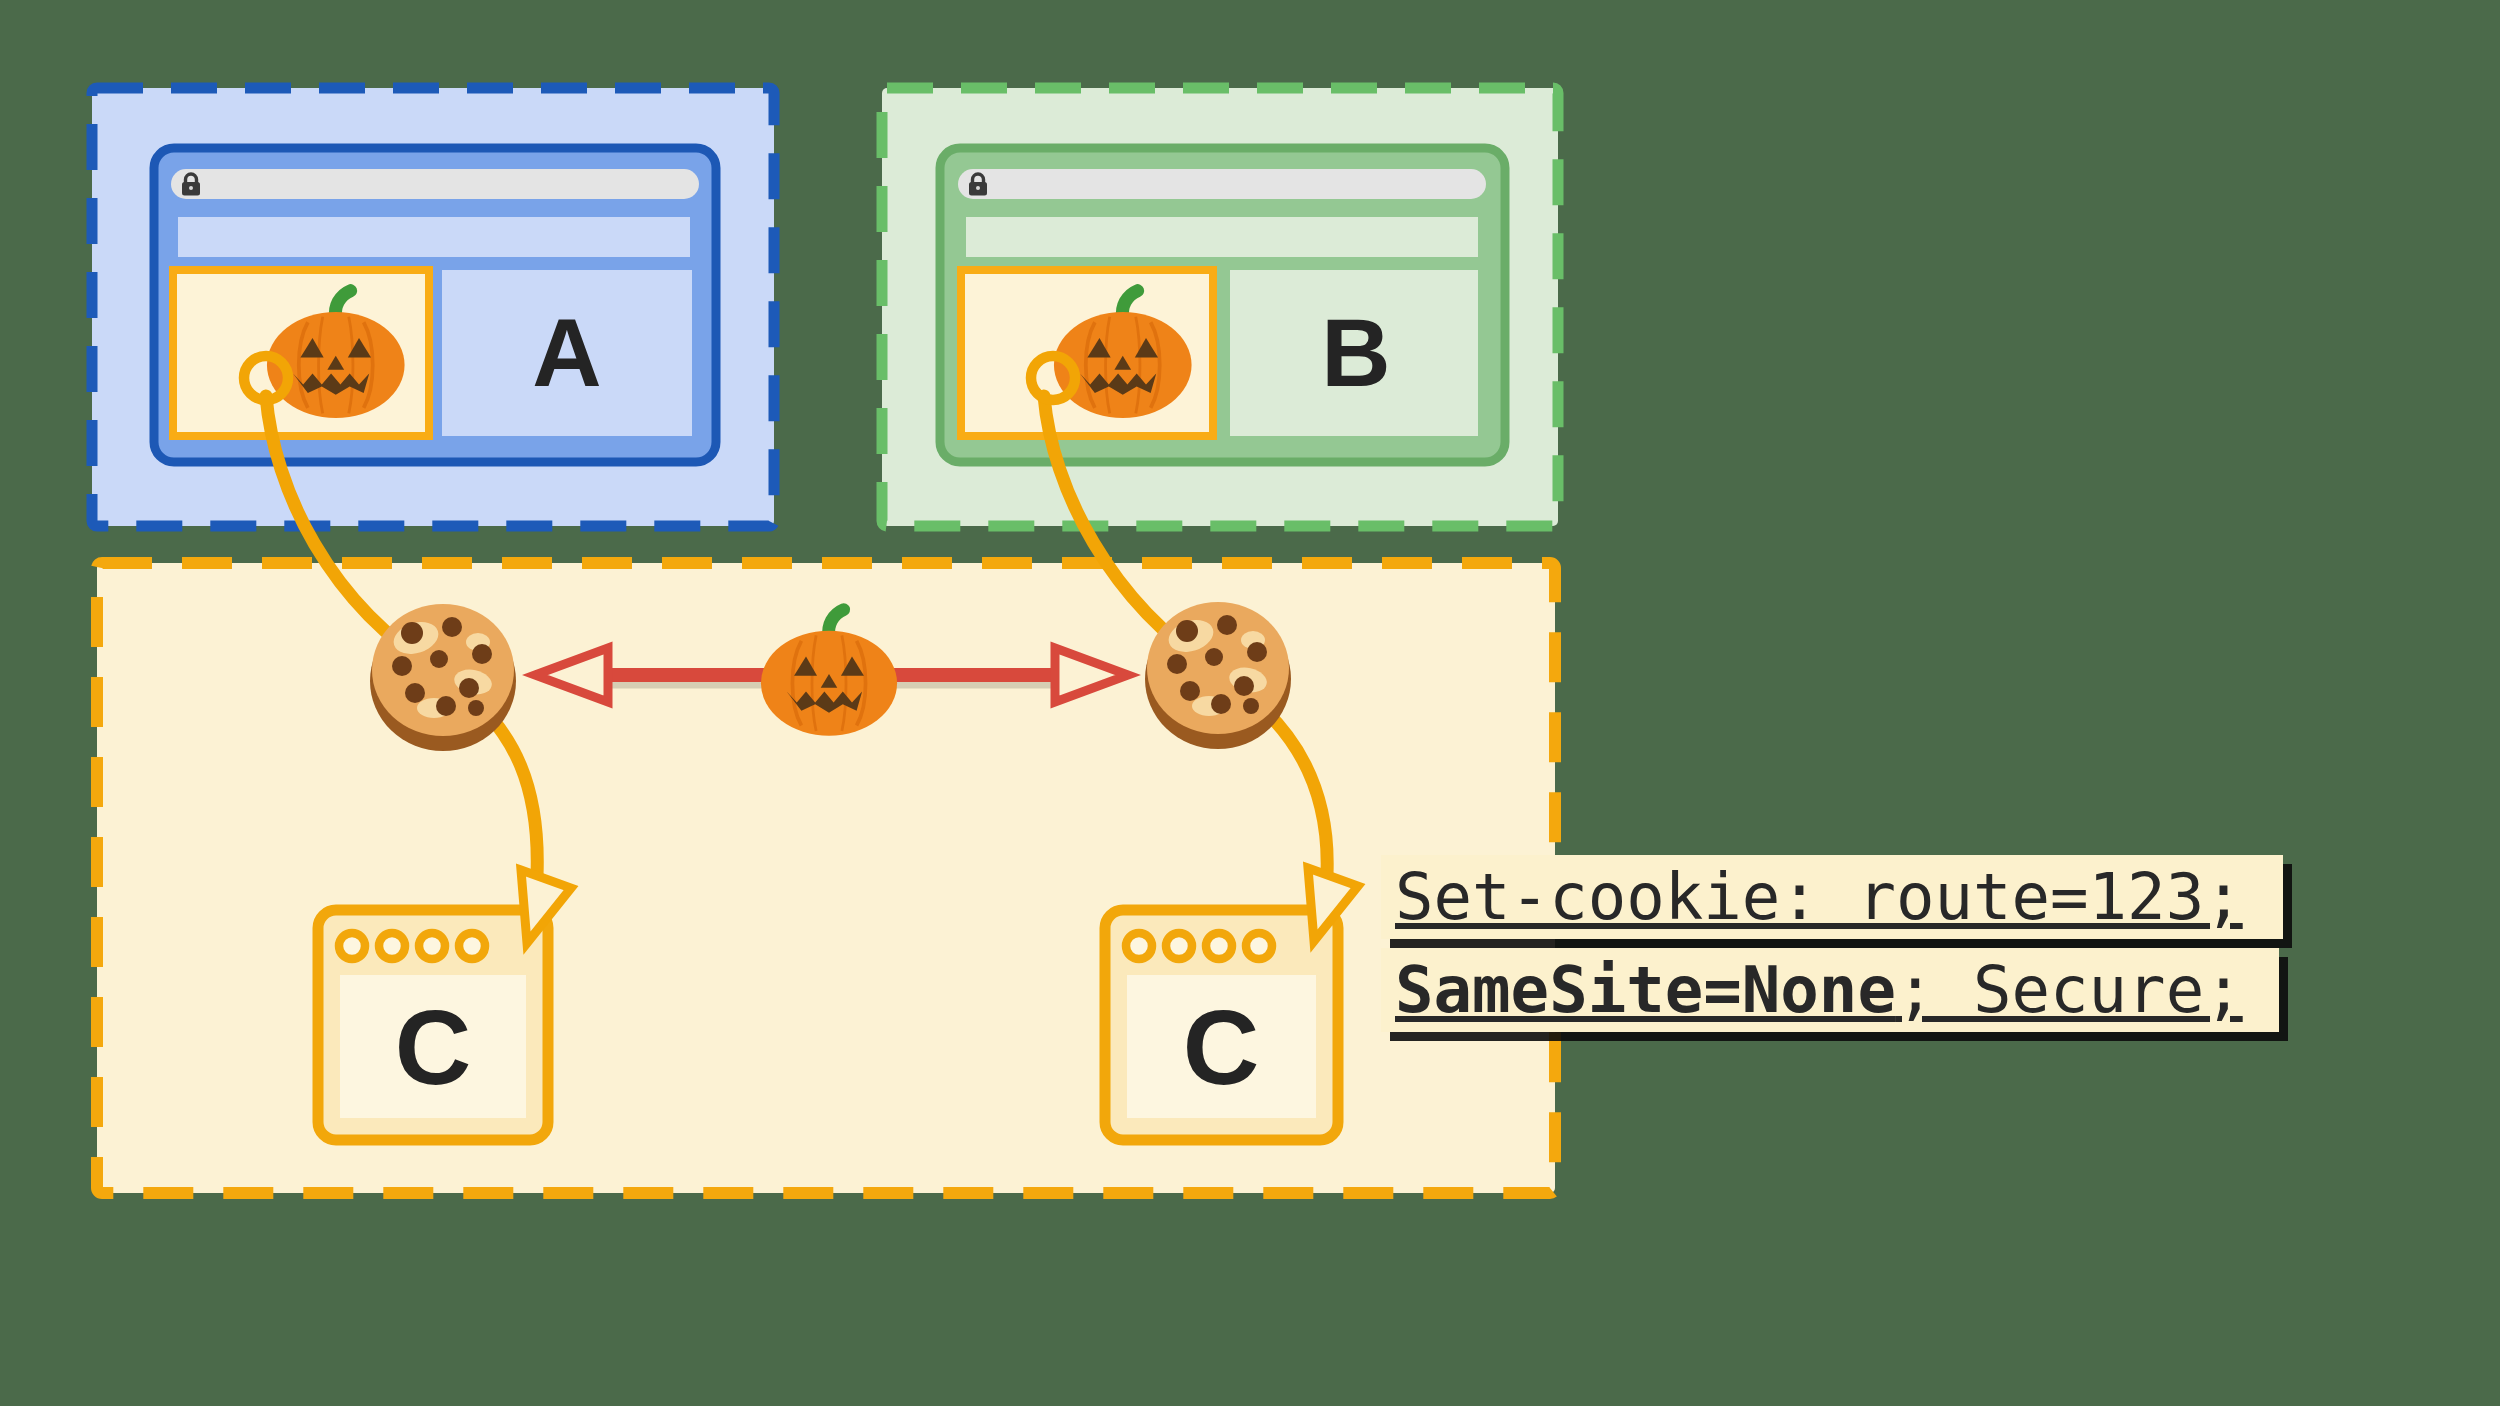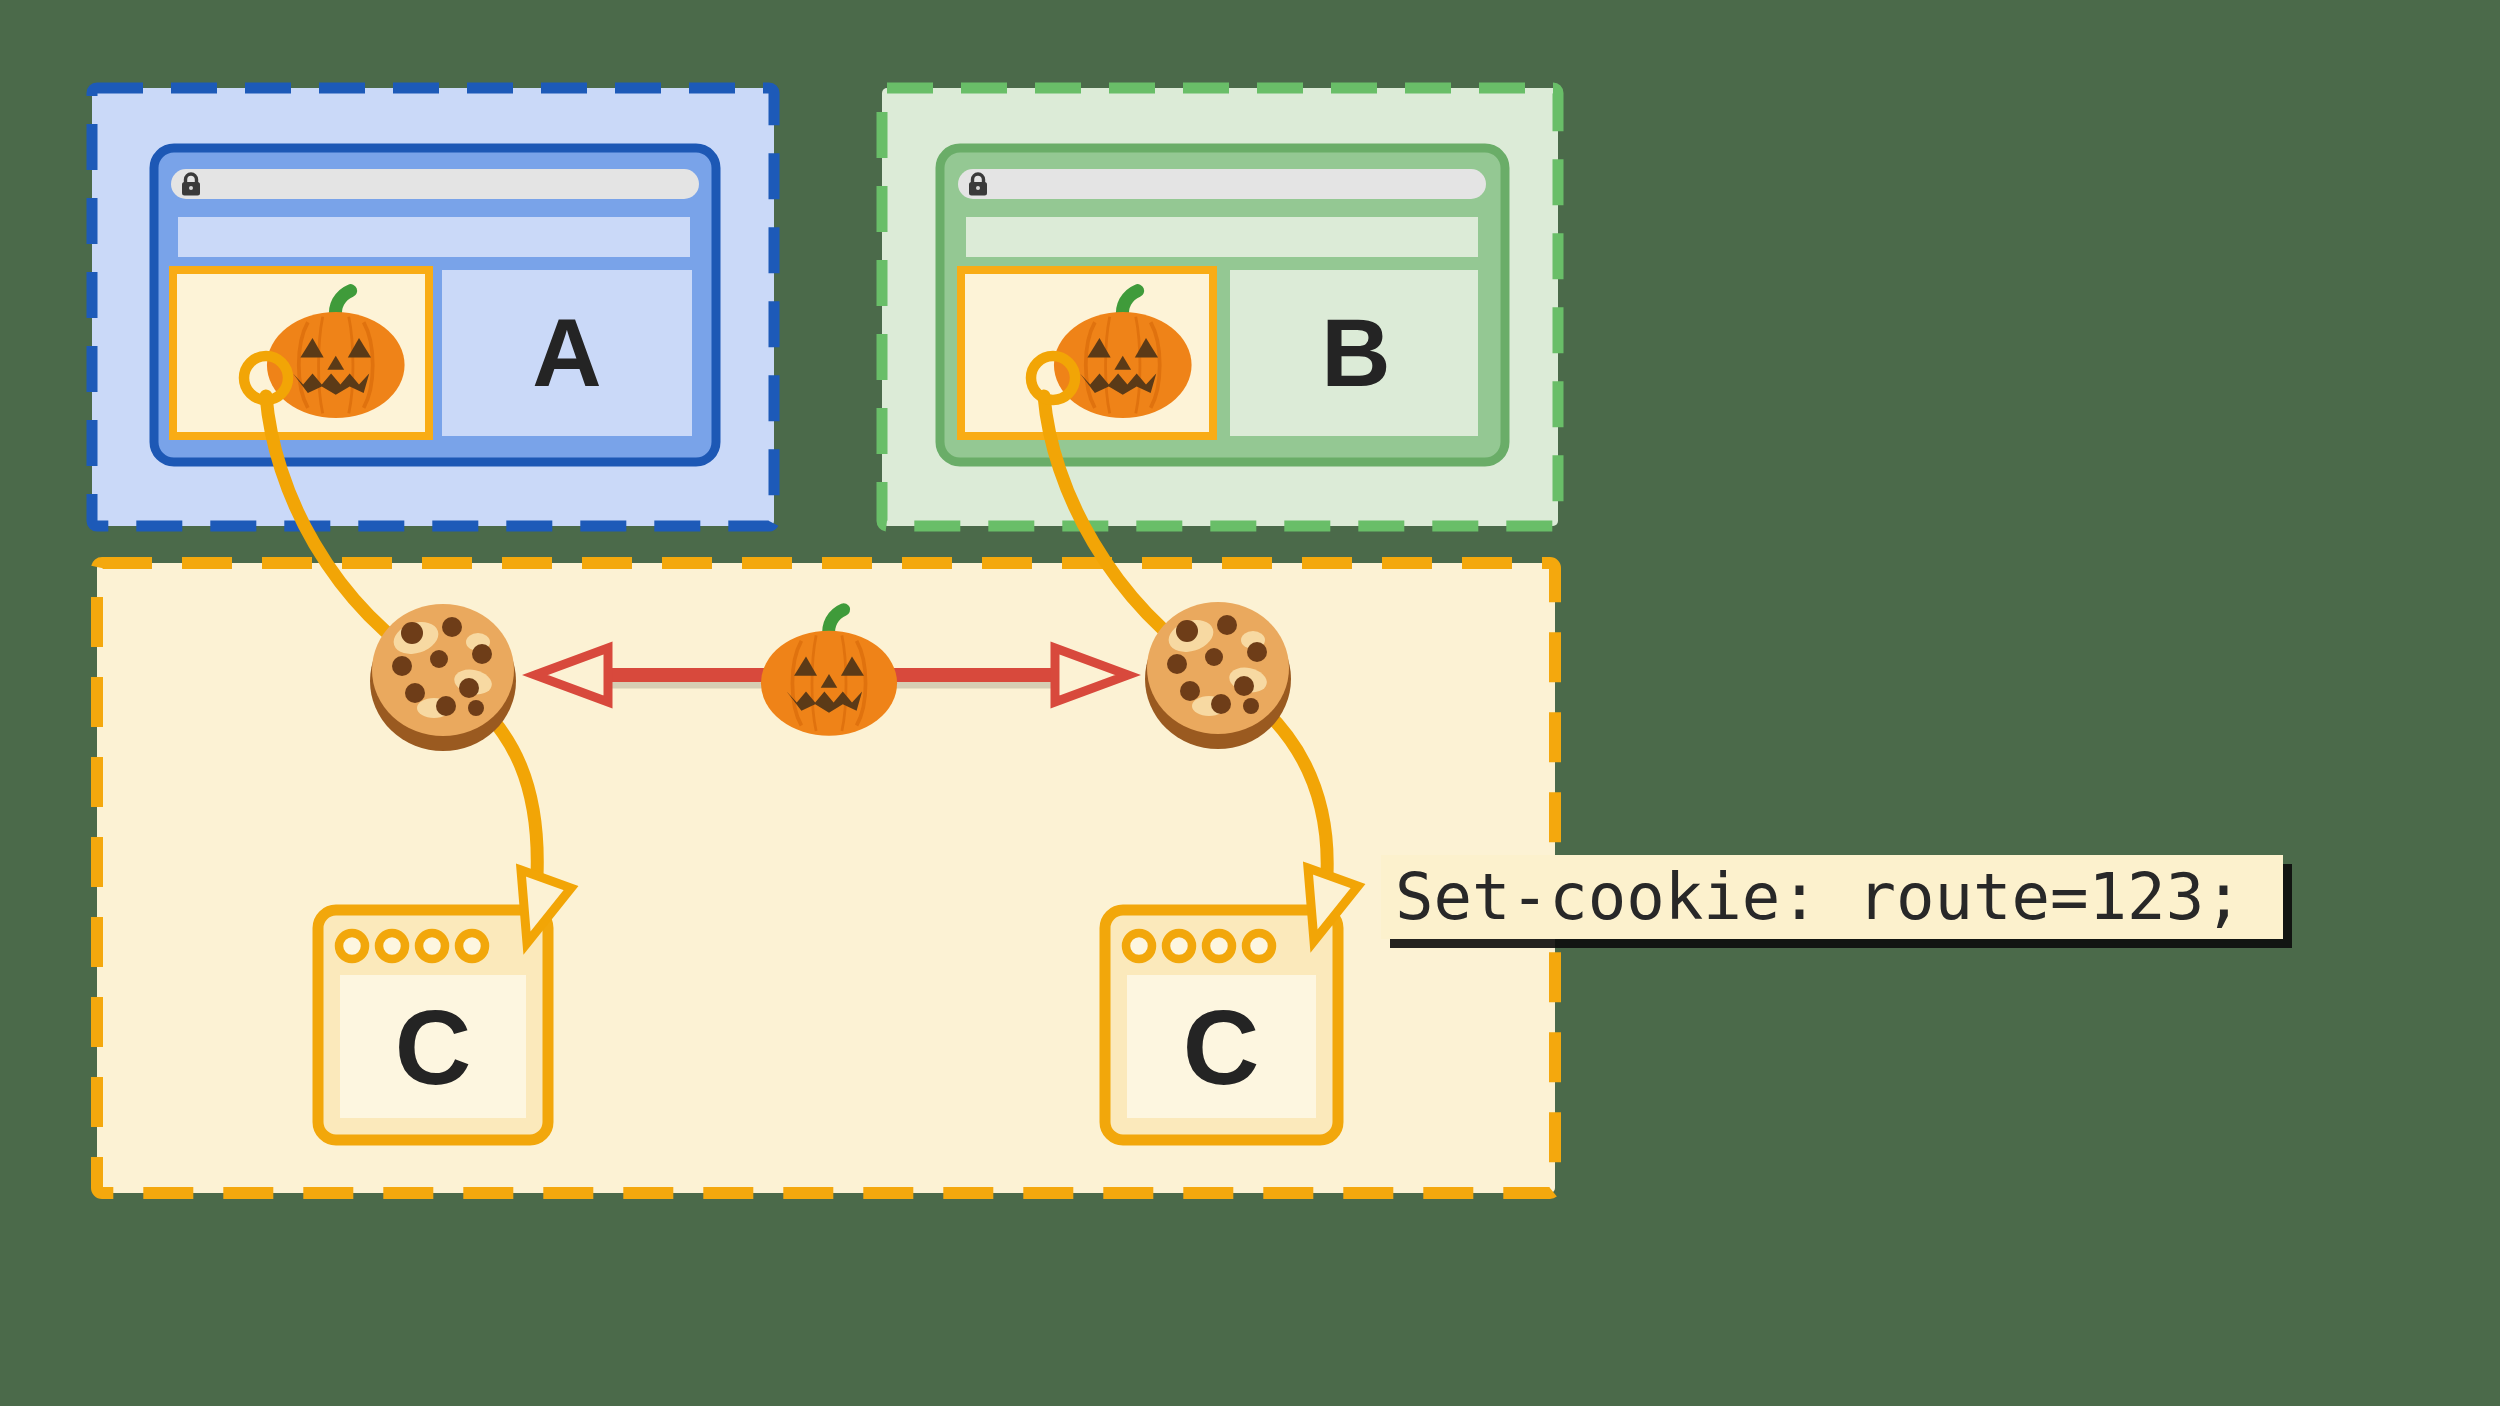--- a/index.html
+++ b/index.html
@@ -7,21 +7,21 @@
          font-family:"Liberation Sans",sans-serif;}
   .stage svg{position:absolute;left:0;top:0;}
   .overlay{position:absolute;transform:translate(-50%,-50%);color:#242424;
            font-weight:bold;line-height:1;user-select:none;}
   .letter-ab{font-size:96px;}
   .letter-c{font-size:106px;}
   .code-line{position:absolute;left:1381px;height:84px;background:#fcf1cd;
              box-shadow:9px 9px 0 rgba(12,12,12,.9);
              font-family:"DejaVu Sans Mono","Liberation Mono",monospace;
              font-size:64px;line-height:84px;color:#282828;white-space:nowrap;
-             padding-left:14px;box-sizing:border-box;}
+             padding-left:14px;box-sizing:border-box;text-decoration:underline;}
   .code-line b{font-weight:bold;}
 </style>
 </head>
 <body>
 
 <div class="stage">
 
 <svg width="2500" height="1406" viewBox="0 0 2500 1406">
   <defs>
     <g id="pumpkin">
@@ -127,13 +127,14 @@
   <use href="#cookie" transform="translate(368,600)"></use>
   <use href="#cookie" transform="translate(1143,598)"></use>
 </svg>
 
   <div class="overlay letter-ab" style="left:567px;top:353px;">A</div>
   <div class="overlay letter-ab" style="left:1356px;top:353px;">B</div>
   <div class="overlay letter-c" style="left:433px;top:1047px;">C</div>
   <div class="overlay letter-c" style="left:1221px;top:1047px;">C</div>
 
   <div class="code-line" style="top:855px;width:902px;"><span>Set-cookie: route=123;</span></div>
+  <div class="code-line" style="top:948px;width:898px;"><b>SameSite=None</b><span>; Secure;</span></div>
 </div>
 
 </body></html>

